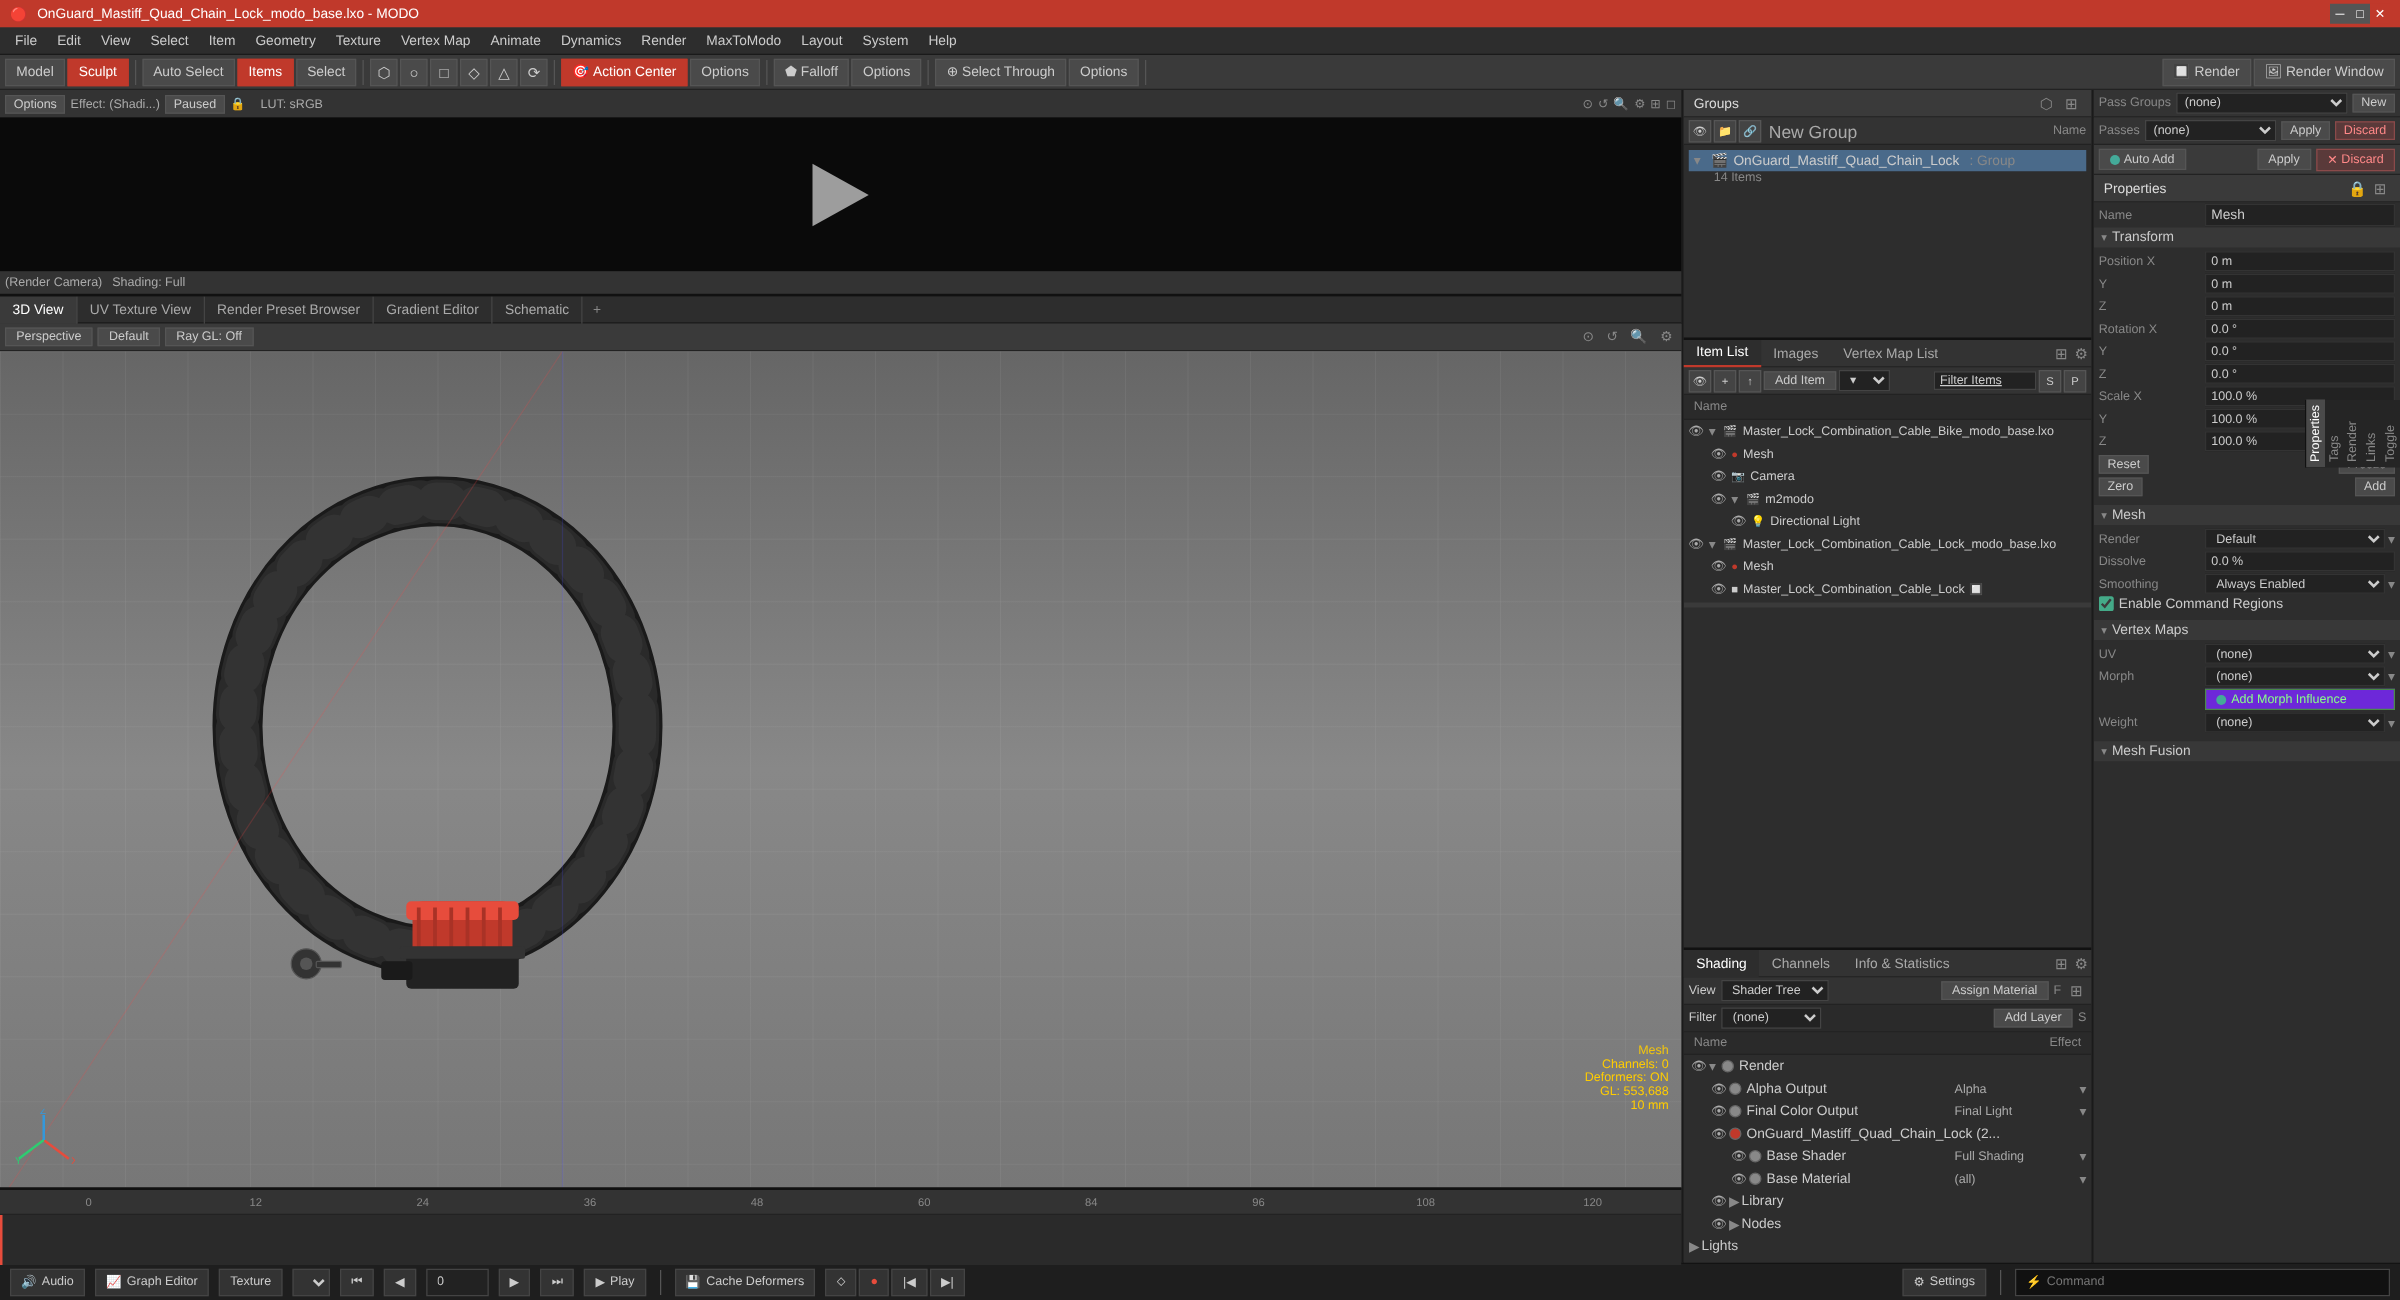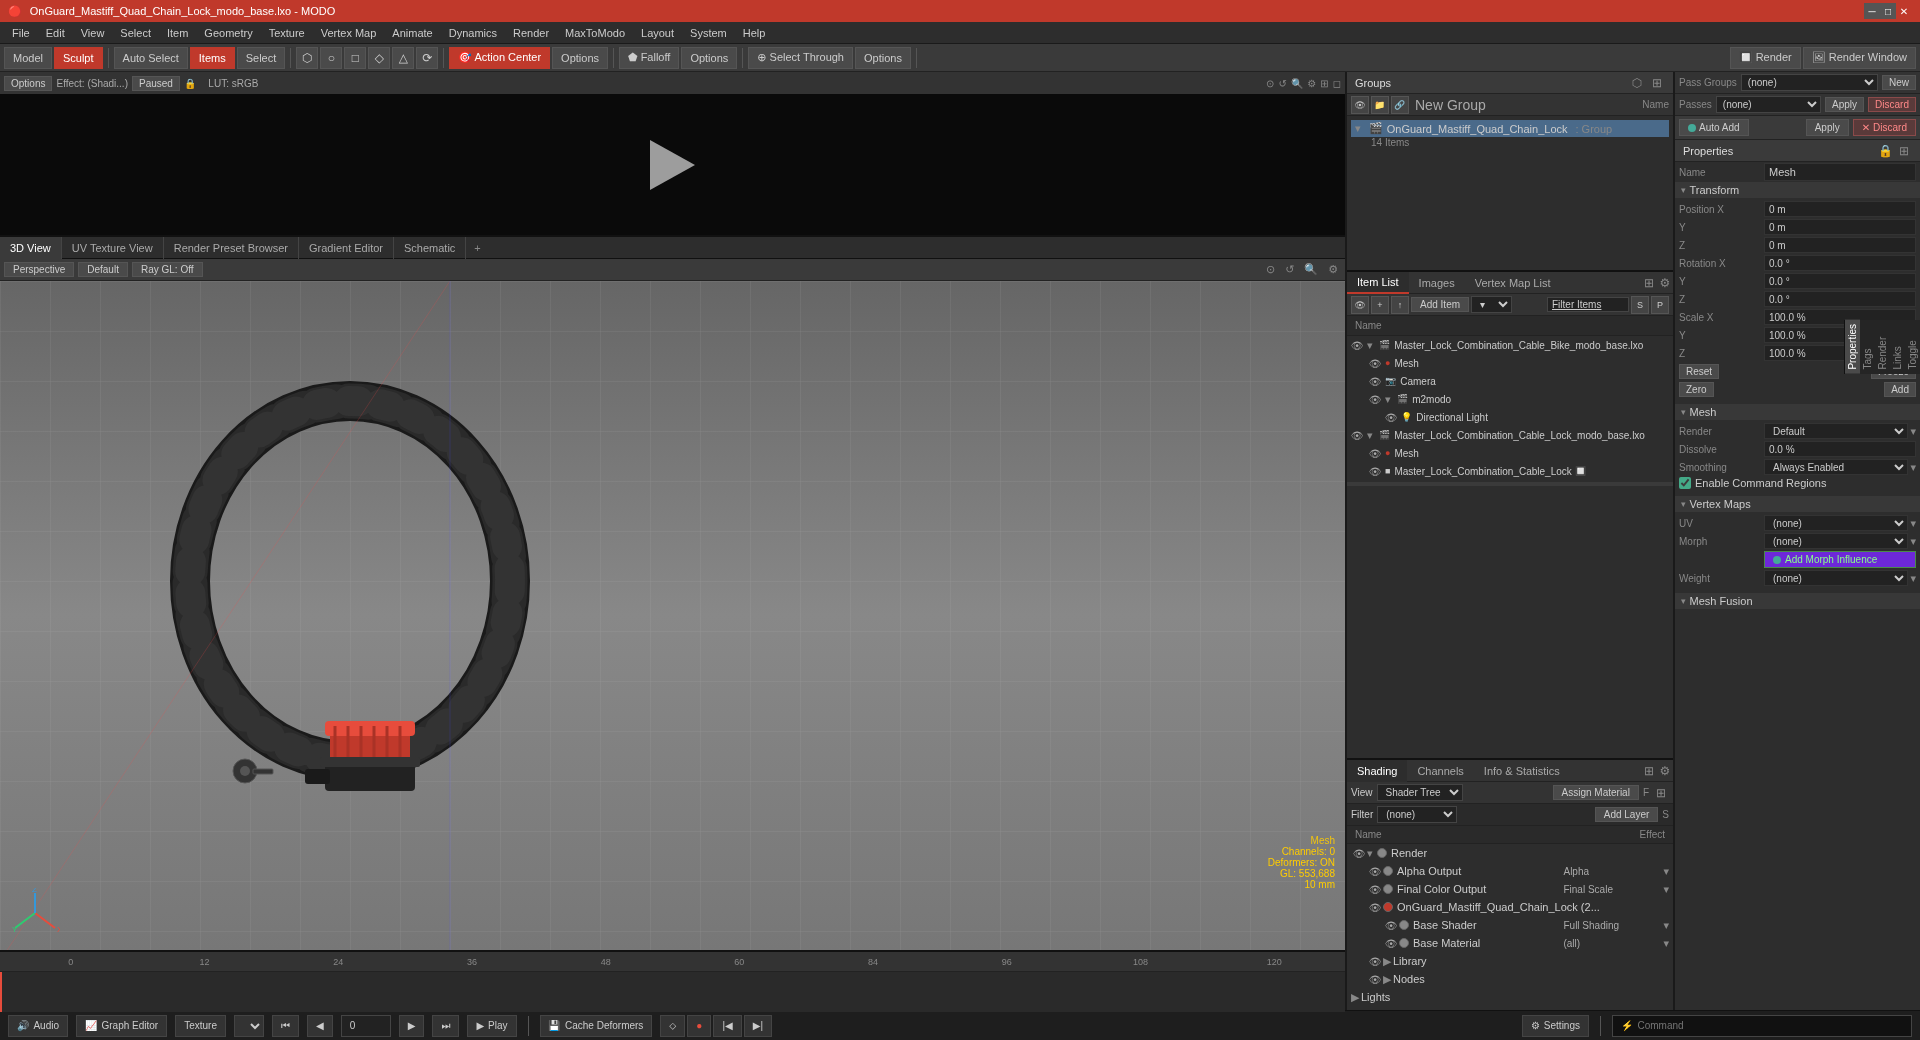--- a/index.html
+++ b/index.html
@@ -772,20 +772,24 @@
         <span style="cursor:pointer; color:#888">⊙</span>
         <span style="cursor:pointer; color:#888">↺</span>
         <span style="cursor:pointer; color:#888">🔍</span>
         <span style="cursor:pointer; color:#888">⚙</span>
         <span style="cursor:pointer; color:#888">⊞</span>
         <span style="cursor:pointer; color:#888">◻</span>
       </div>
       <div id="render-canvas">
         <div class="play-button"></div>
       </div>
+      <div style="background:#333; height:18px; display:flex; align-items:center; padding:0 4px; gap:8px; font-size:10px; color:#aaa;">
+        <span>(Render Camera)</span>
+        <span>Shading: Full</span>
+      </div>
     </div>
 
     <div id="viewport-tabs">
       <div class="vp-tab active">3D View</div>
       <div class="vp-tab">UV Texture View</div>
       <div class="vp-tab">Render Preset Browser</div>
       <div class="vp-tab">Gradient Editor</div>
       <div class="vp-tab">Schematic</div>
       <div class="vp-tab-add">+</div>
     </div>
@@ -1035,21 +1039,21 @@
           <div class="color-dot" style="background:#888;"></div>
           <span class="shader-name">Alpha Output</span>
           <span class="shader-effect">Alpha</span>
           <span style="cursor:pointer; color:#888;">▾</span>
         </div>
 
         <div class="shader-item" style="padding-left:20px;">
           <span class="vis-col eye-icon">👁</span>
           <div class="color-dot" style="background:#888;"></div>
           <span class="shader-name">Final Color Output</span>
-          <span class="shader-effect">Final Scale</span>
+          <span class="shader-effect">Final Light</span>
           <span style="cursor:pointer; color:#888;">▾</span>
         </div>
 
         <div class="shader-item" style="padding-left:20px;">
           <span class="vis-col eye-icon">👁</span>
           <div class="color-dot" style="background:#c0392b;"></div>
           <span class="shader-name">OnGuard_Mastiff_Quad_Chain_Lock (2...</span>
         </div>
 
         <div class="shader-item" style="padding-left:36px;">

